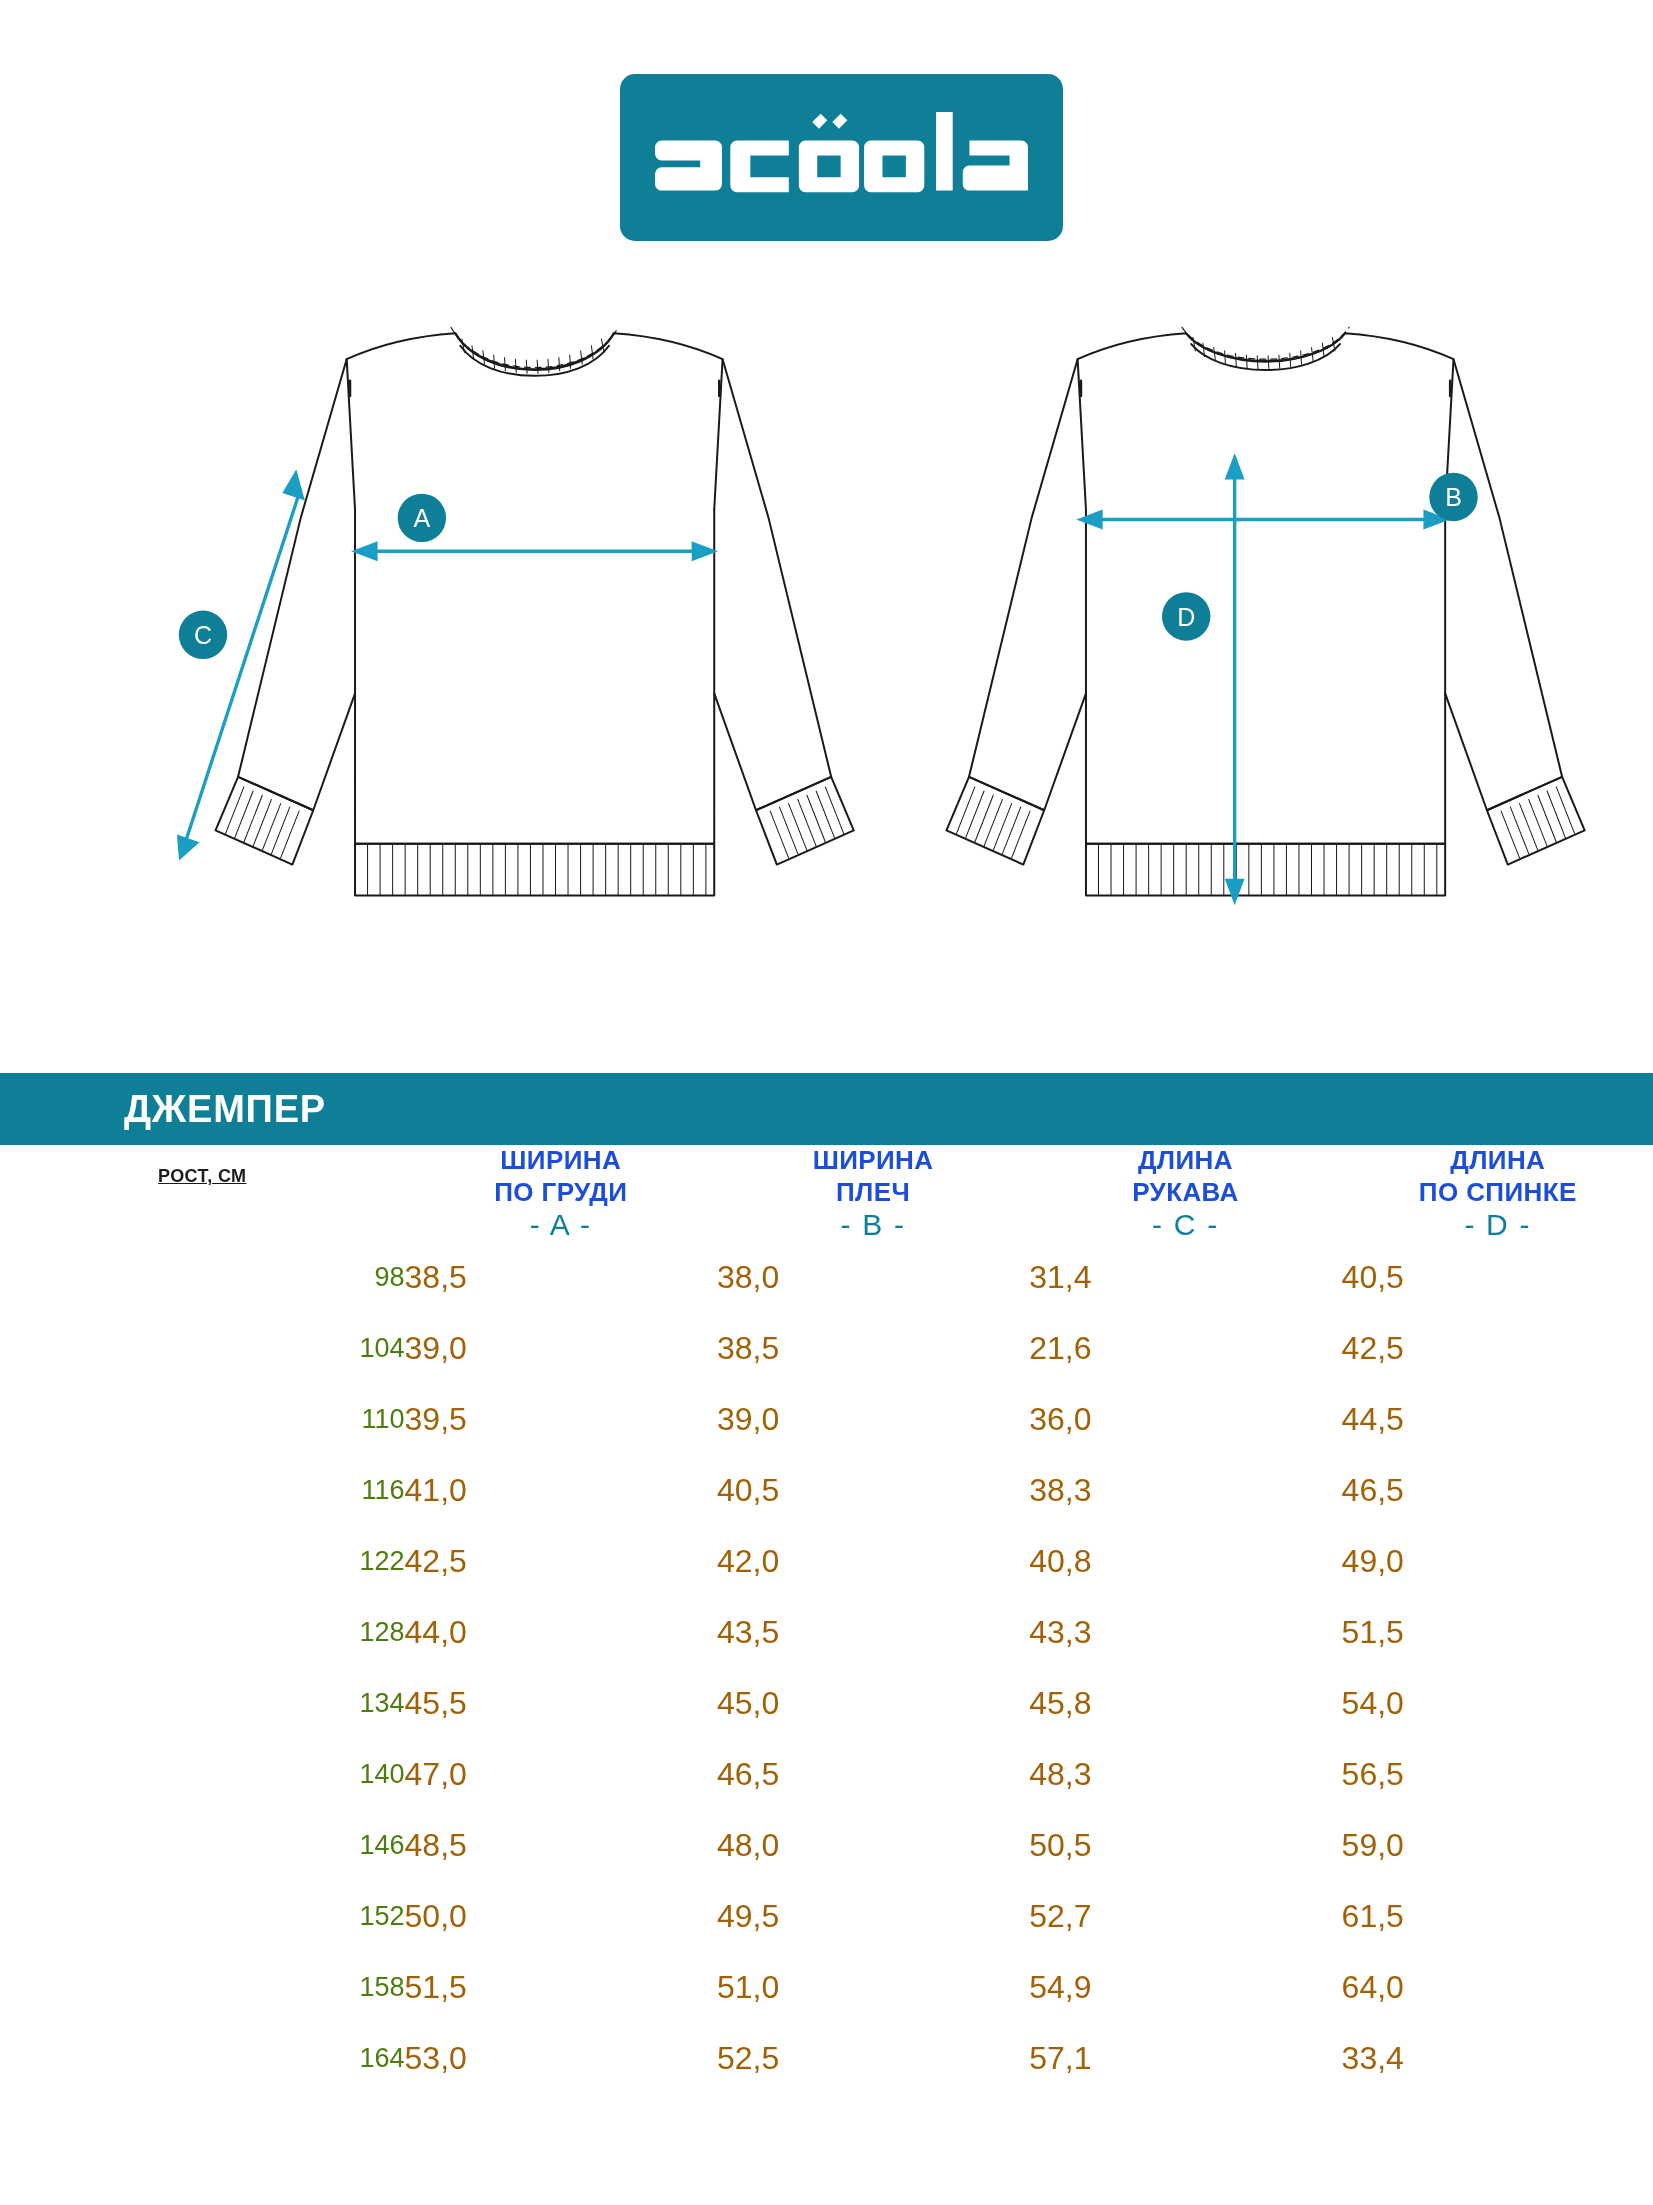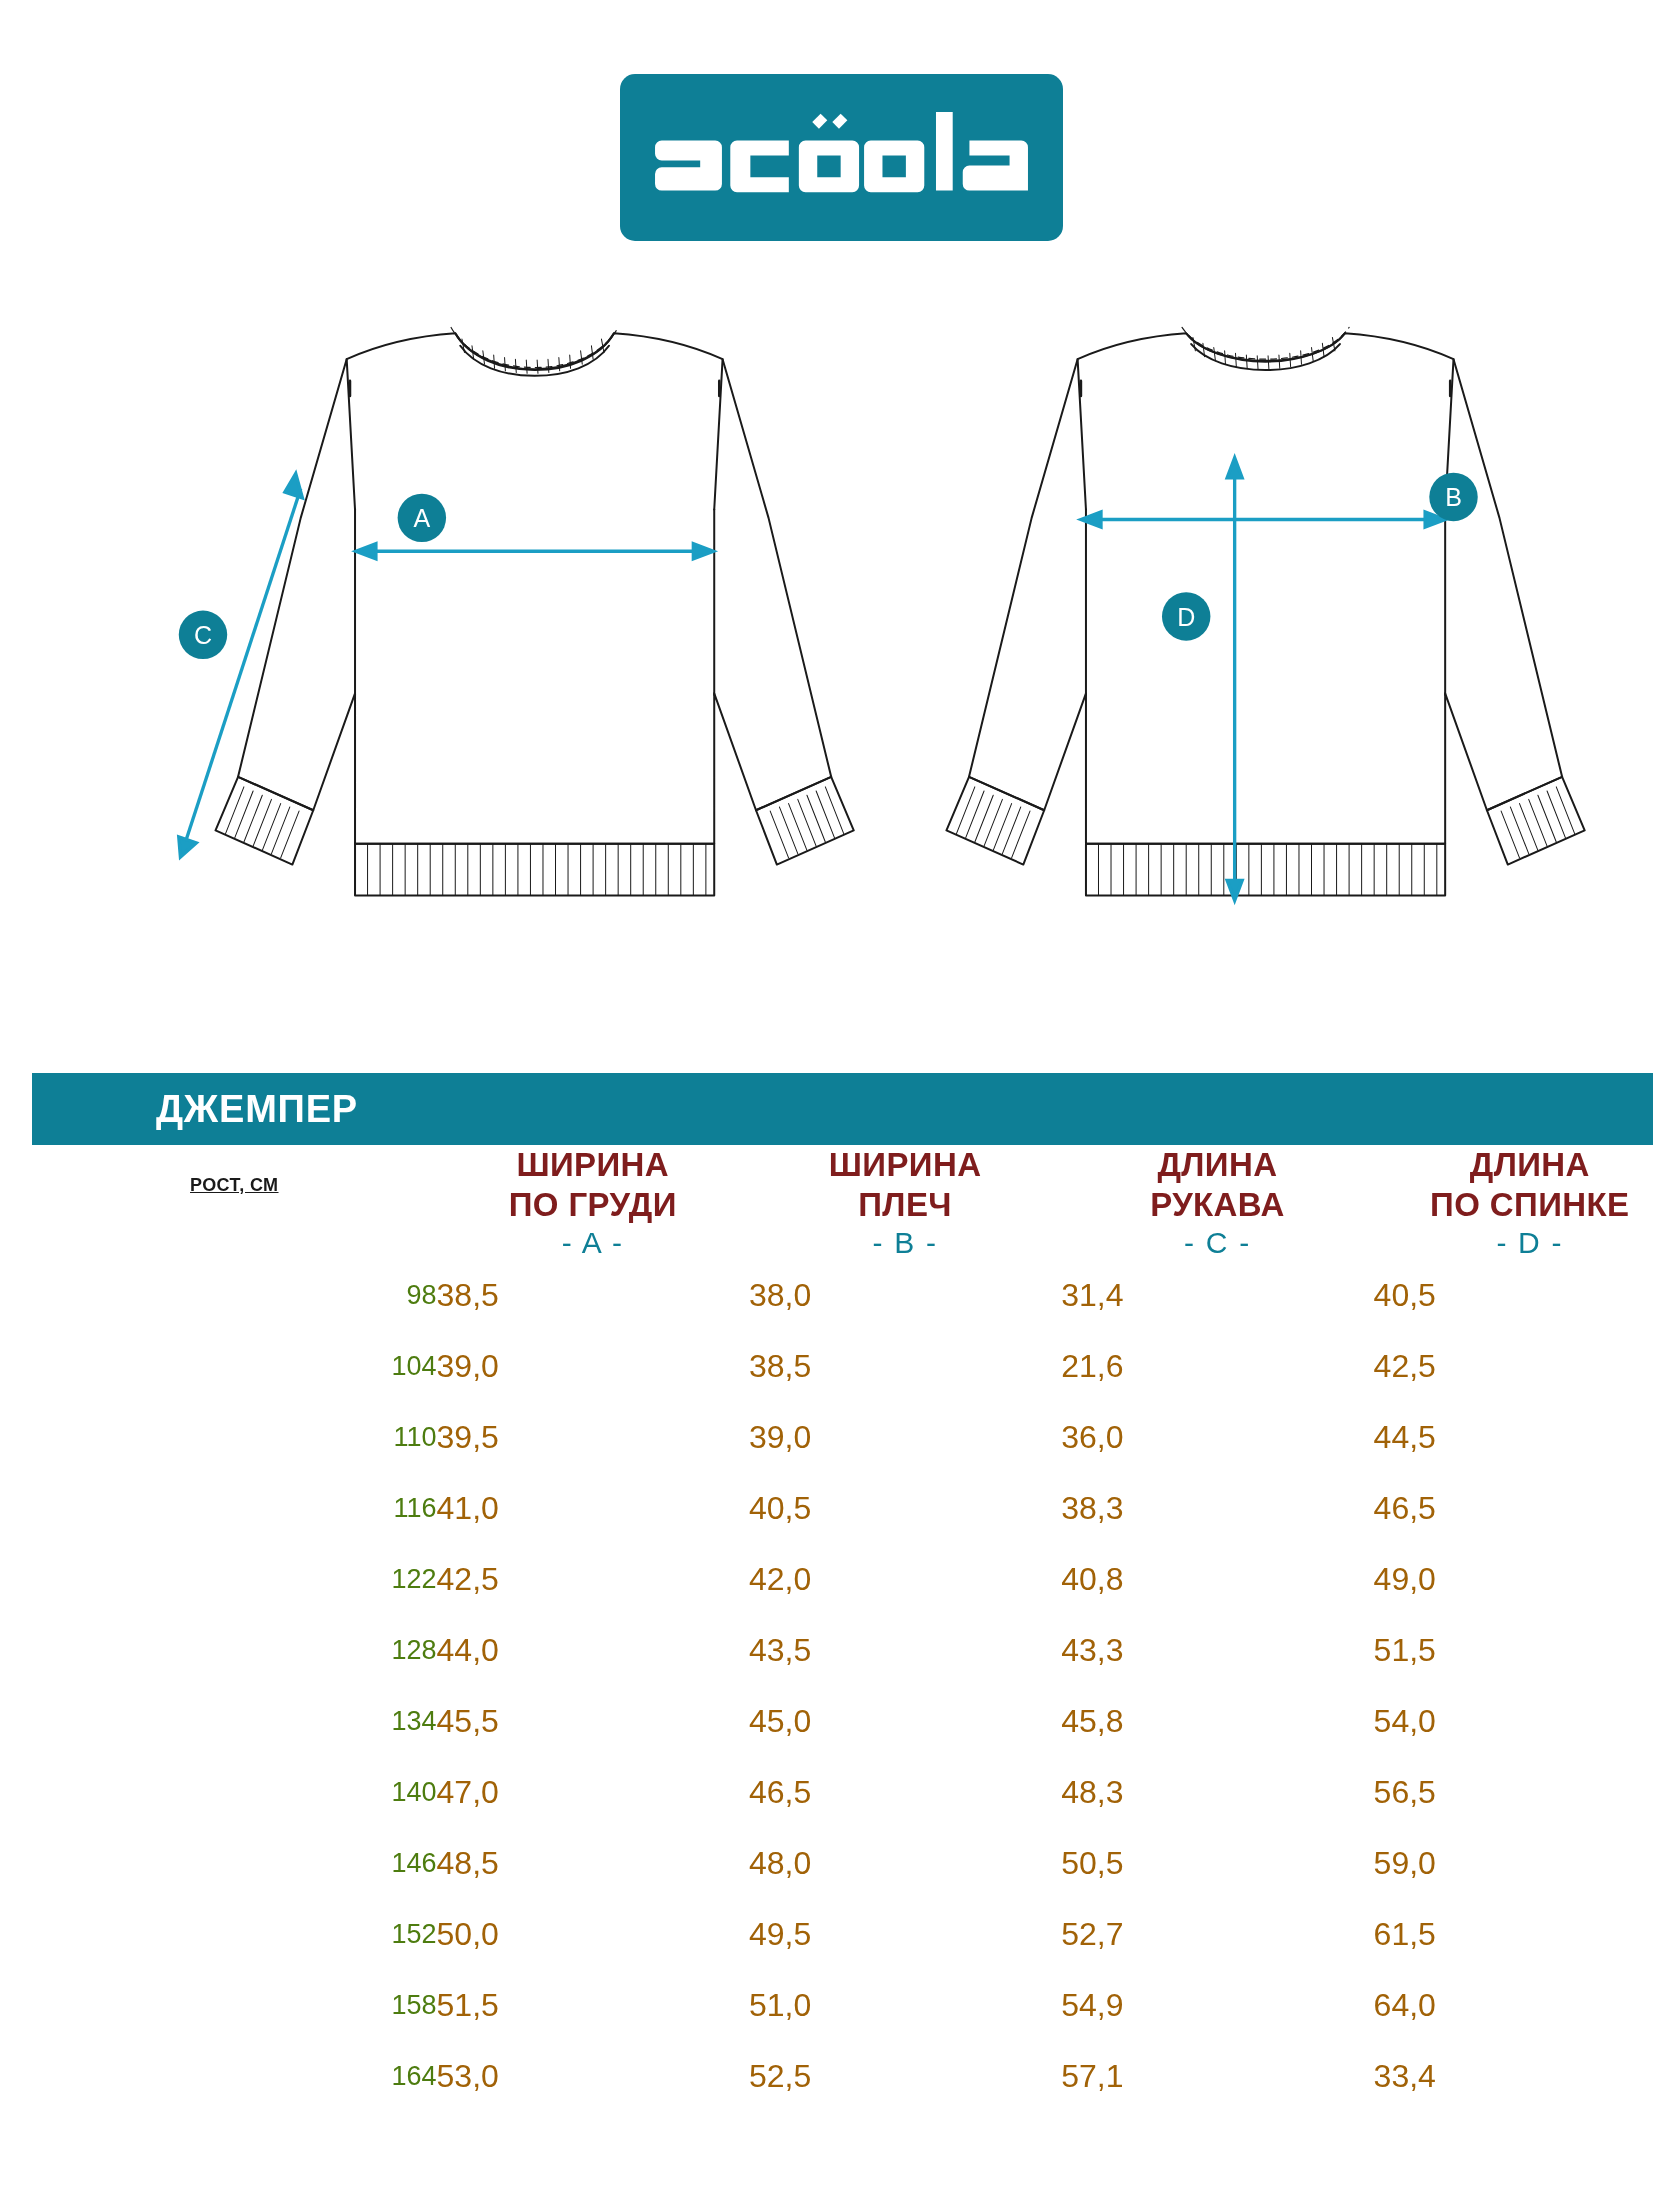--- a/index.html
+++ b/index.html
@@ -41,21 +41,20 @@
     height: 660px;
   }
   .drawings svg { display: block; }
 
   
   .table-block {
     position: absolute;
     left: 0;
     top: 1073px;
     width: 1654px;
-    padding-left: 32px;
   }
   .title-bar {
     background: #0e7f96;
     height: 72px;
     display: flex;
     align-items: center;
     padding-left: 124px;
   }
   .title-bar .title {
     color: #ffffff;
@@ -77,22 +76,22 @@
   col.cx { width: 271px; }
 
   .hdr-cell {
     text-align: center;
     vertical-align: middle;
     padding-top: 28px;
     padding-bottom: 8.4px;
   }
   .hdr-cell .l1, .hdr-cell .l2 {
     display: block;
-    font-size: 33px;
-    color: #7f1d1d;
+    font-size: 26px;
+    color: #1d4ed8;
     line-height: 1.22;
     letter-spacing: 0.4px;
   }
   .hdr-first {
     text-align: center;
     vertical-align: middle;
     font-size: 18px;
     color: #1a1a1a;
     letter-spacing: 0.4px;
     padding-top: 28px;

